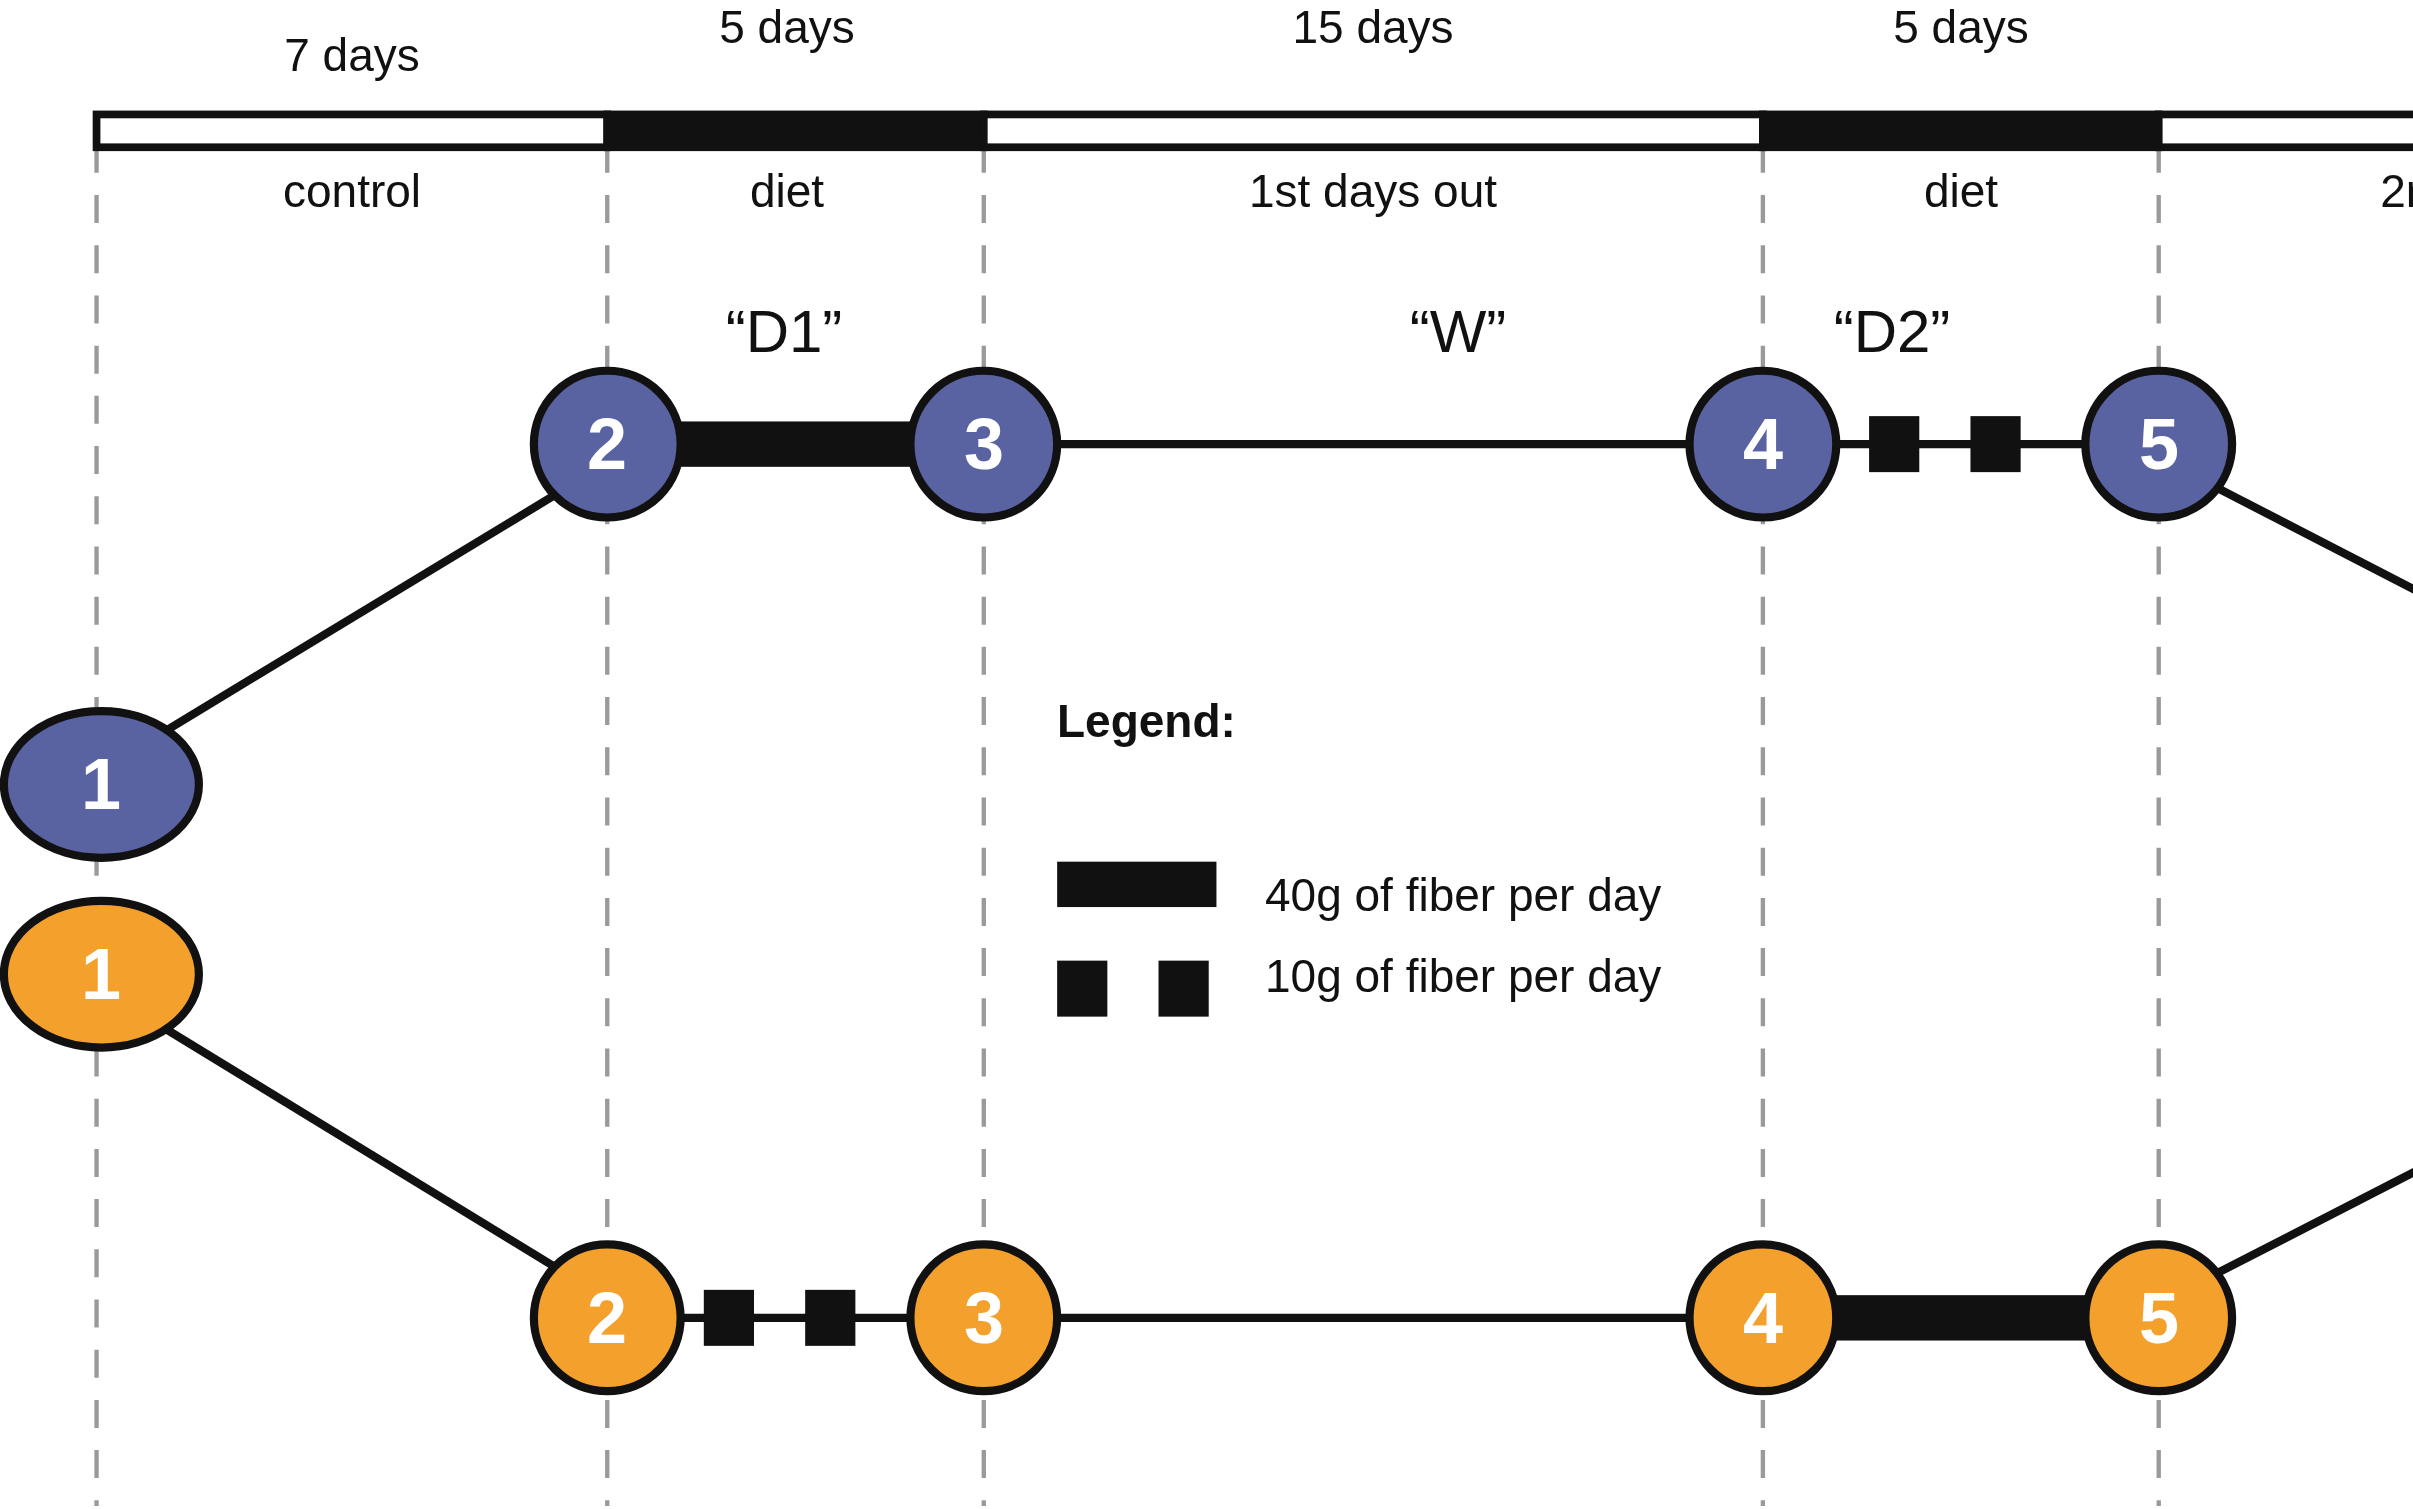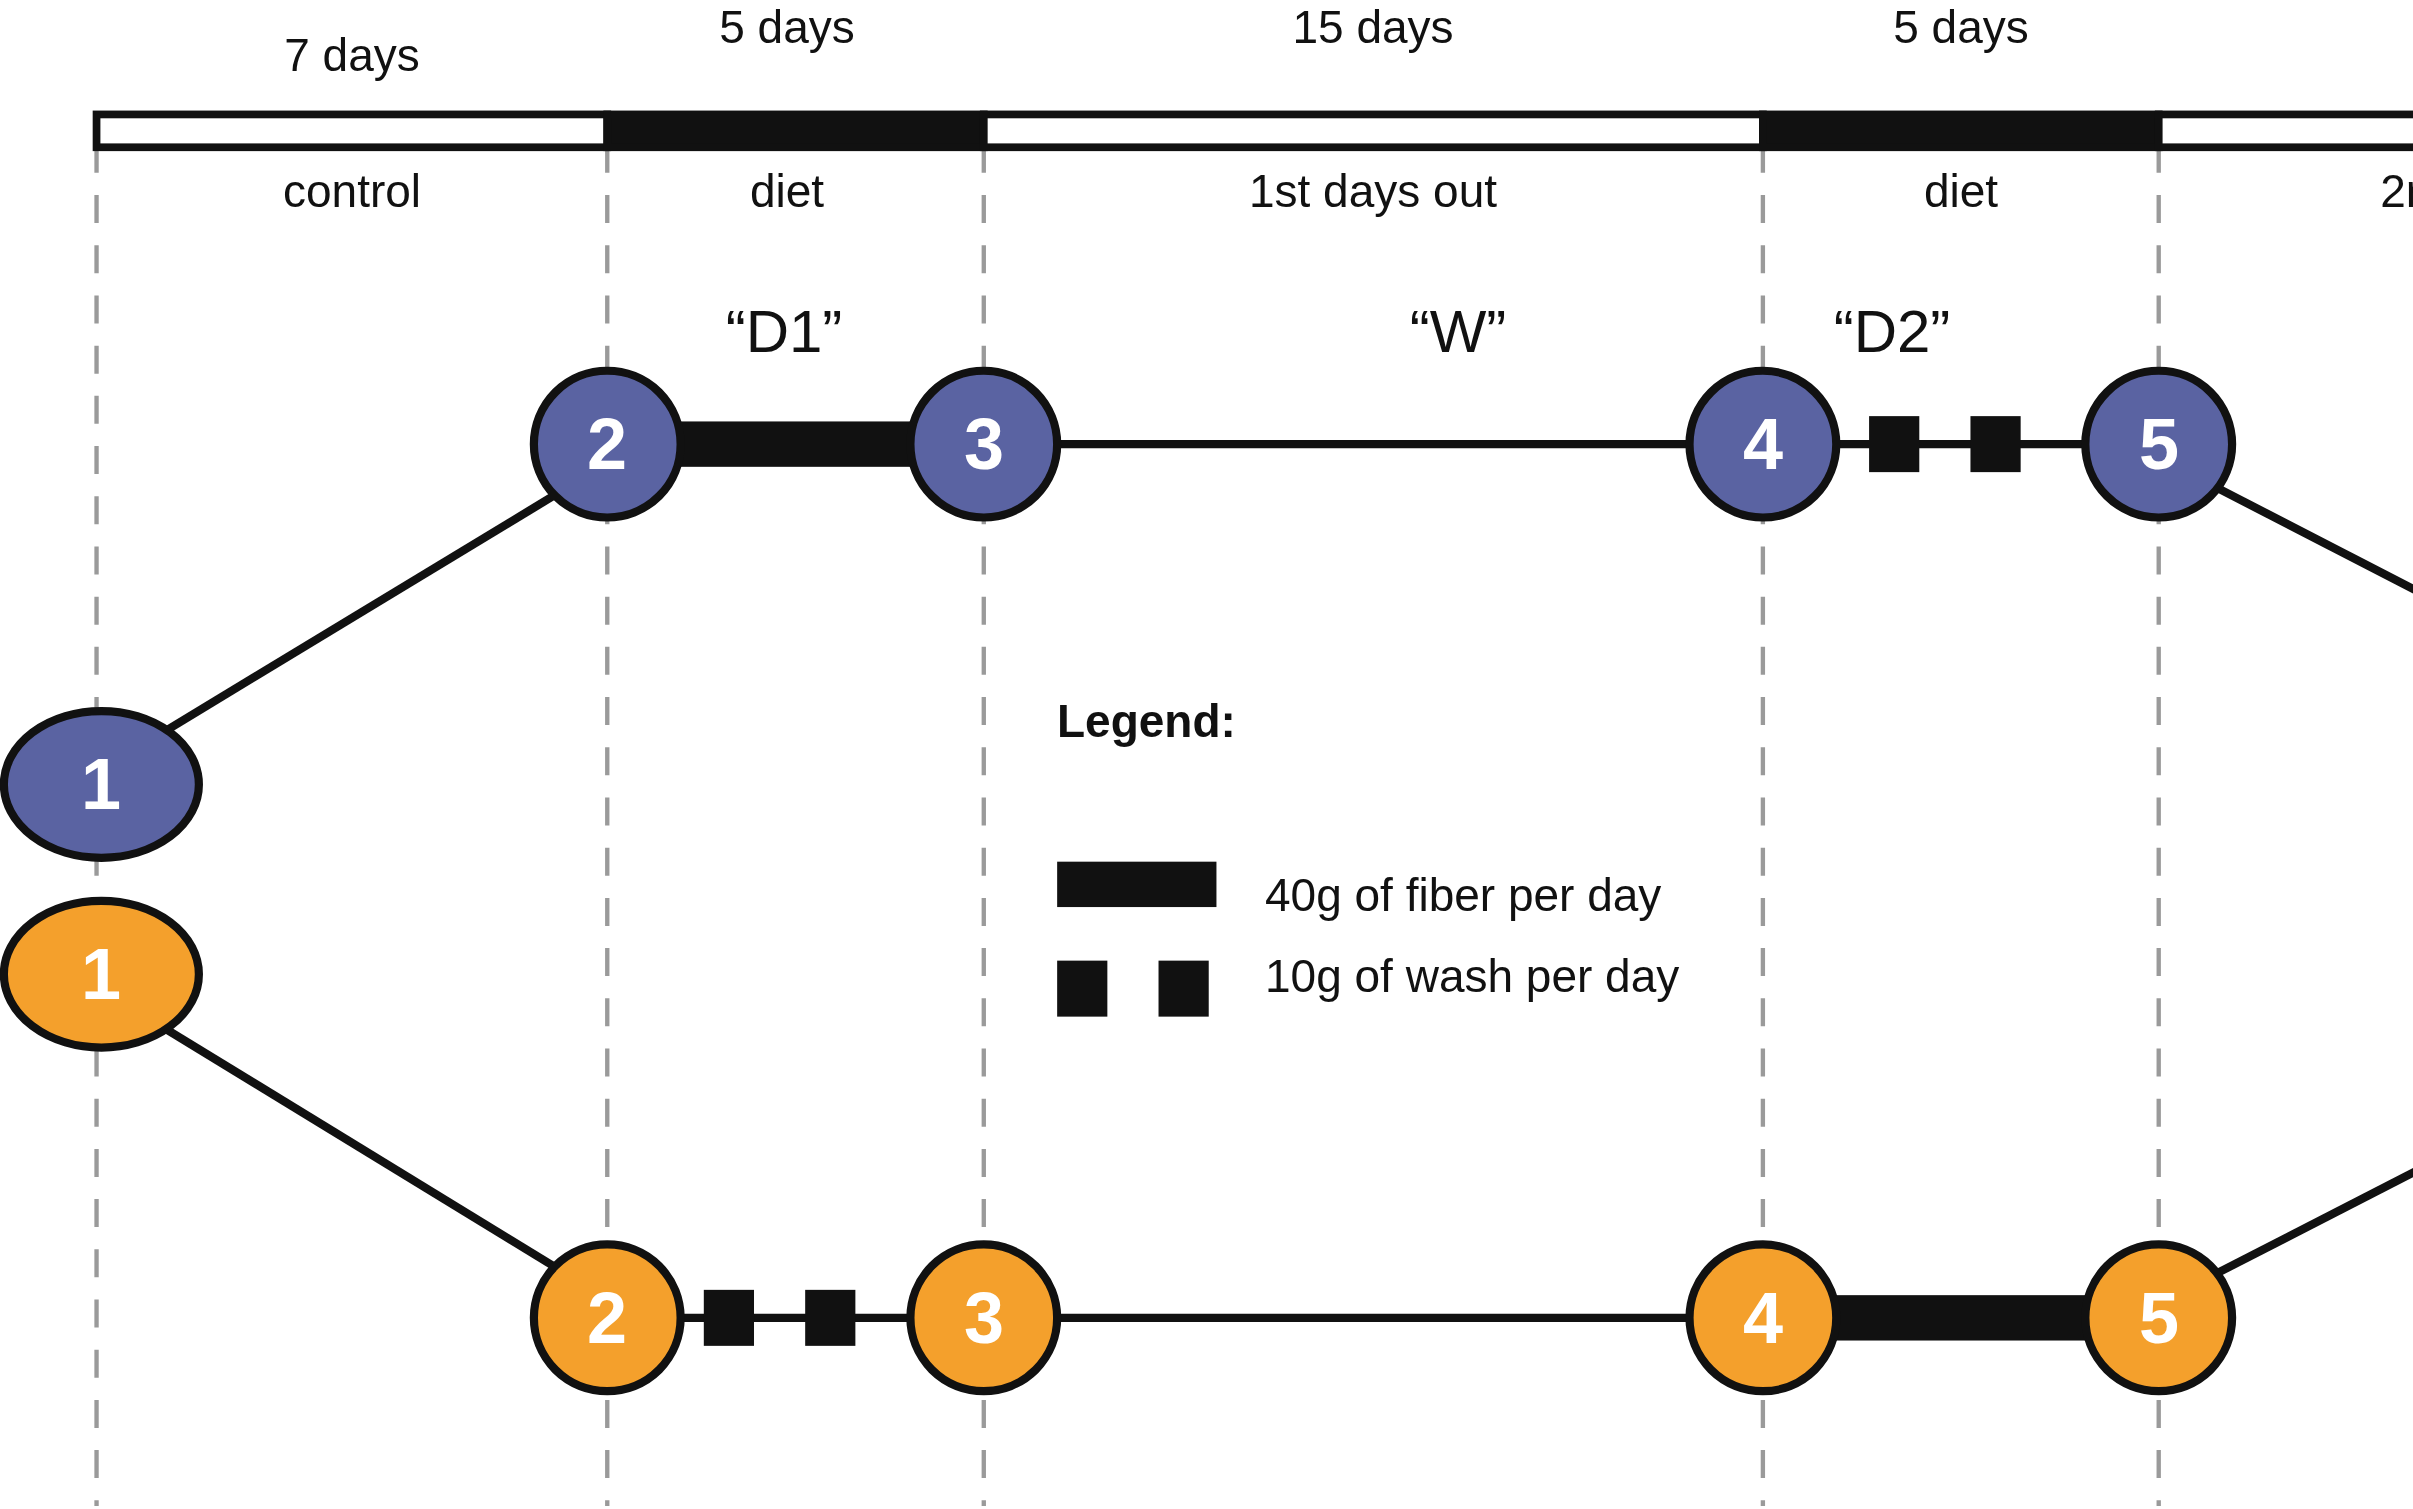--- a/index.html
+++ b/index.html
@@ -93,21 +93,21 @@
   <div class="txt phase-label" style="left:1373px;top:164px;">1st days out</div>
   <div class="txt phase-label" style="left:1961px;top:164px;">diet</div>
   <div class="txt phase-label" style="left:2517px;top:164px;">2nd wash out</div>
 
   <div class="txt code-label" style="left:784px;top:297px;">“D1”</div>
   <div class="txt code-label" style="left:1458px;top:297px;">“W”</div>
   <div class="txt code-label" style="left:1892px;top:297px;">“D2”</div>
 
   <div class="txt legend-title" style="left:1057px;top:694px;">Legend:</div>
   <div class="txt legend-text" style="left:1265px;top:852px;margin-top:16px;">40g of fiber per day</div>
-  <div class="txt legend-text" style="left:1265px;top:949px;">10g of wash per day</div>
+  <div class="txt legend-text" style="left:1265px;top:949px;">10g of fiber per day</div>
 
   <div class="txt node-num" style="left:101px;top:784px;">1</div>
   <div class="txt node-num" style="left:607px;top:444px;">2</div>
   <div class="txt node-num" style="left:984px;top:444px;">3</div>
   <div class="txt node-num" style="left:1763px;top:444px;">4</div>
   <div class="txt node-num" style="left:2159px;top:444px;">5</div>
 
   <div class="txt node-num" style="left:101px;top:974px;">1</div>
   <div class="txt node-num" style="left:607px;top:1318px;">2</div>
   <div class="txt node-num" style="left:984px;top:1318px;">3</div>

